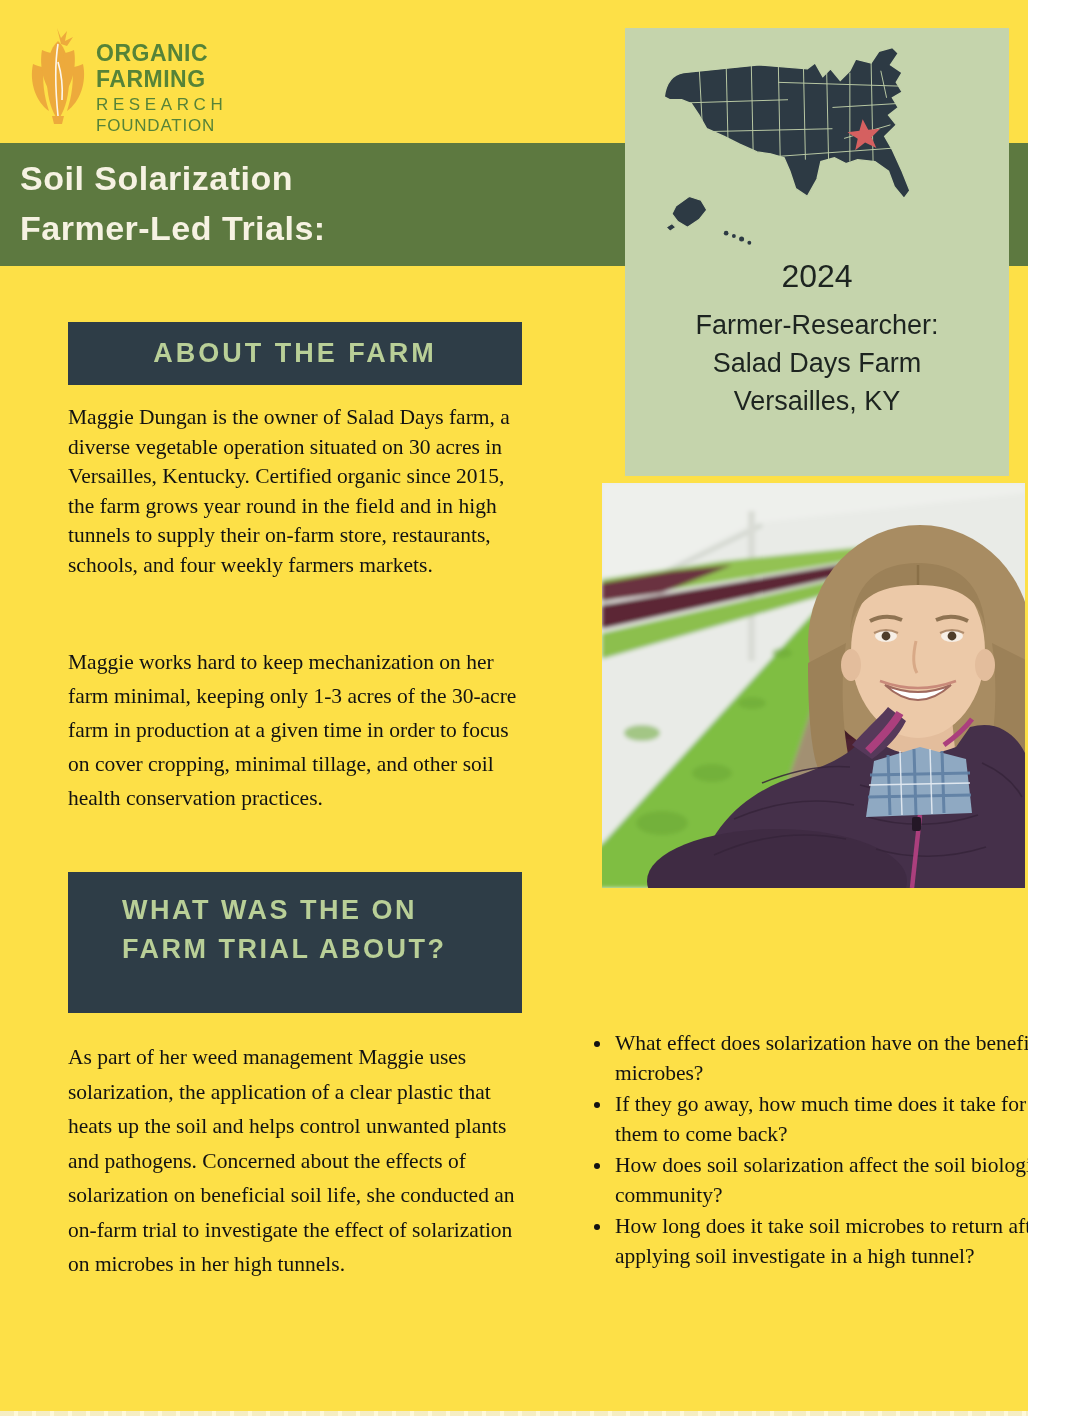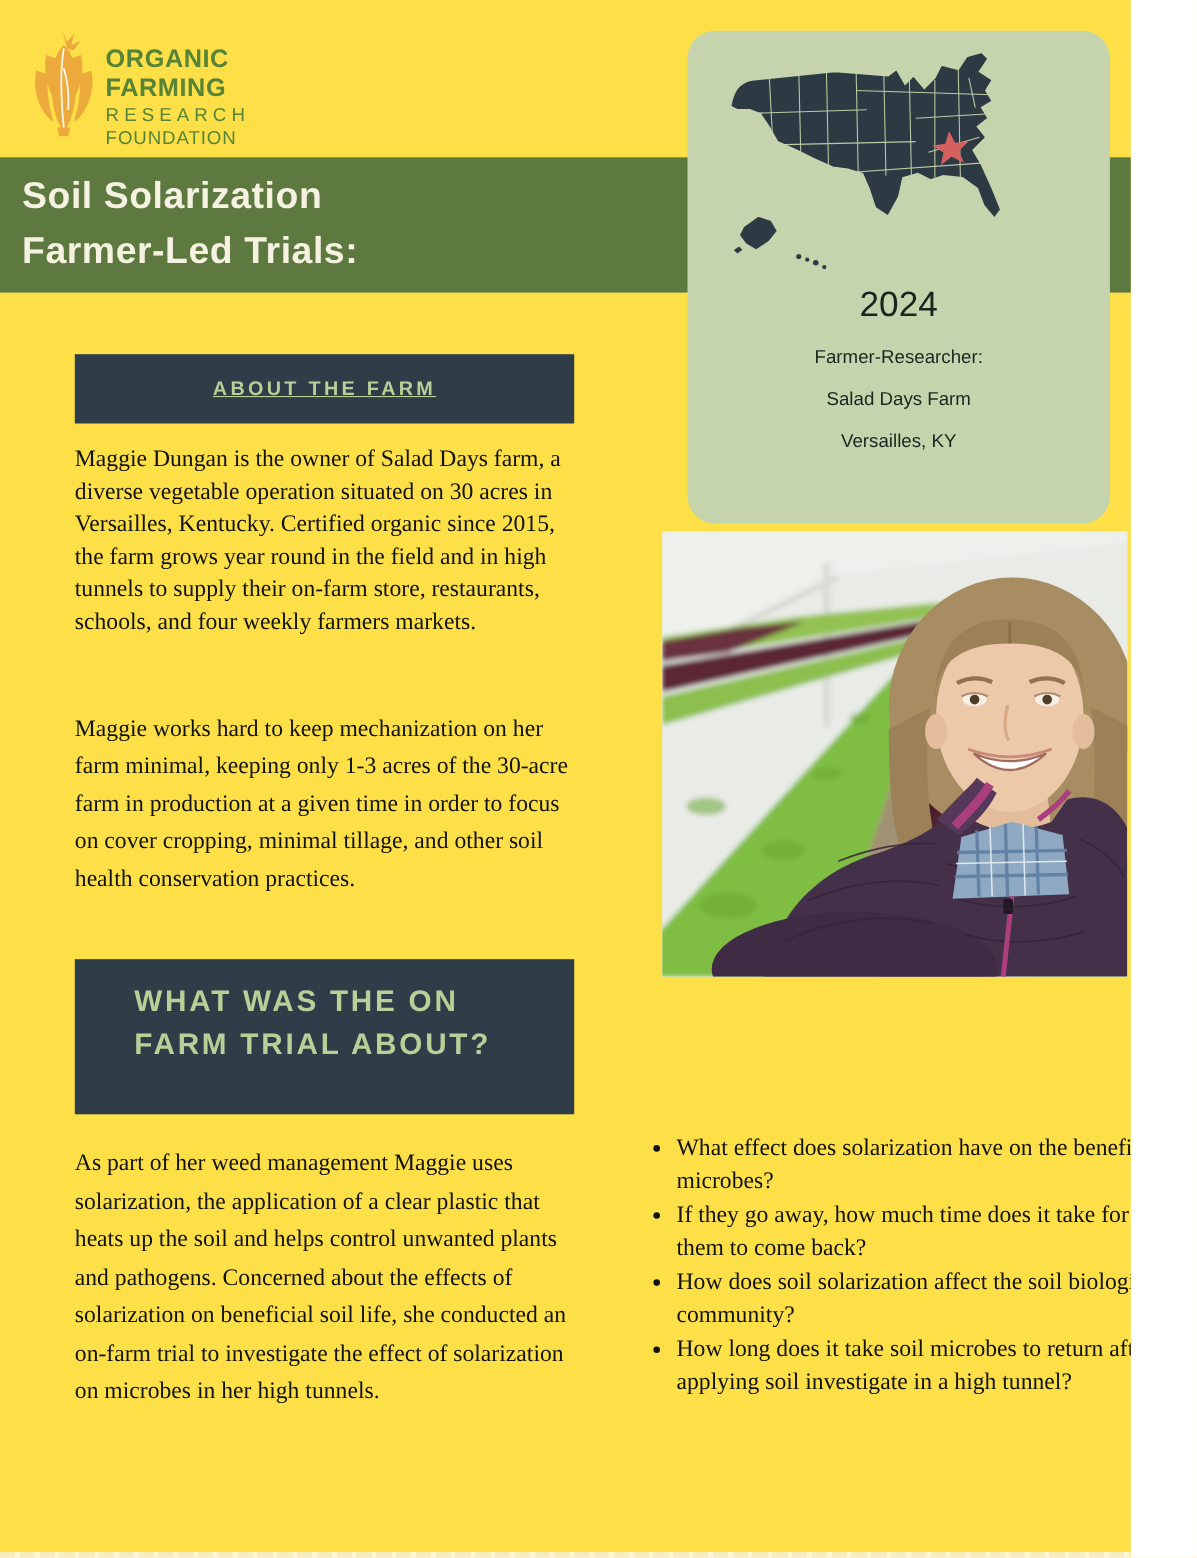--- a/index.html
+++ b/index.html
@@ -14,32 +14,32 @@
   .logo-l1{margin-top:14px;}
   .logo-l3{font-size:17px;font-weight:500;letter-spacing:4.6px;margin-top:5px;}
   .logo-l4{font-size:17px;font-weight:500;letter-spacing:.8px;margin-top:4px;}
 
   
   .banner{position:absolute;left:0;top:143px;width:1088px;height:123px;background:#5d7940;}
   .banner-title{position:absolute;left:20px;top:10px;color:#f6f2e2;font-weight:700;
                 font-size:34px;line-height:50px;letter-spacing:.5px;}
 
   
-  .info-panel{position:absolute;left:625px;top:28px;width:384px;height:448px;background:#c5d4ac;border-radius:25px;}
+  .info-panel{position:absolute;left:625px;top:28px;width:384px;height:448px;background:#c5d4ac;}
   .map-wrap{position:absolute;left:18px;top:14px;width:348px;height:216px;}
   .panel-year{position:absolute;left:0;top:230px;width:100%;text-align:center;
               font-size:32px;color:#1d2420;font-weight:500;}
   .panel-lines{position:absolute;left:0;top:278px;width:100%;text-align:center;
-               font-size:17px;color:#1d2420;line-height:38px;font-weight:400;}
+               font-size:27px;color:#1d2420;line-height:38px;font-weight:400;}
 
   
   .hdr-box{position:absolute;left:68px;width:454px;background:#2e3d47;color:#b9cf97;
            font-weight:700;}
   .hdr-about{top:322px;height:63px;display:flex;align-items:center;justify-content:center;
-             font-size:18px;letter-spacing:3px;text-decoration:underline;}
+             font-size:27px;letter-spacing:3px;}
   .hdr-trial{top:872px;height:141px;font-size:27px;letter-spacing:2.5px;line-height:39px;
              padding:4px;box-sizing:border-box;}
   .hdr-trial-inner{padding:15px 60px 0 50px;}
 
   
   .serif{font-family:"Liberation Serif",serif;color:#121212;}
   .para{position:absolute;left:68px;width:462px;font-size:21.5px;}
   .para1{top:403px;line-height:29.5px;}
   .para2{top:645px;line-height:34px;}
   .para3{top:1040px;line-height:34.5px;}

